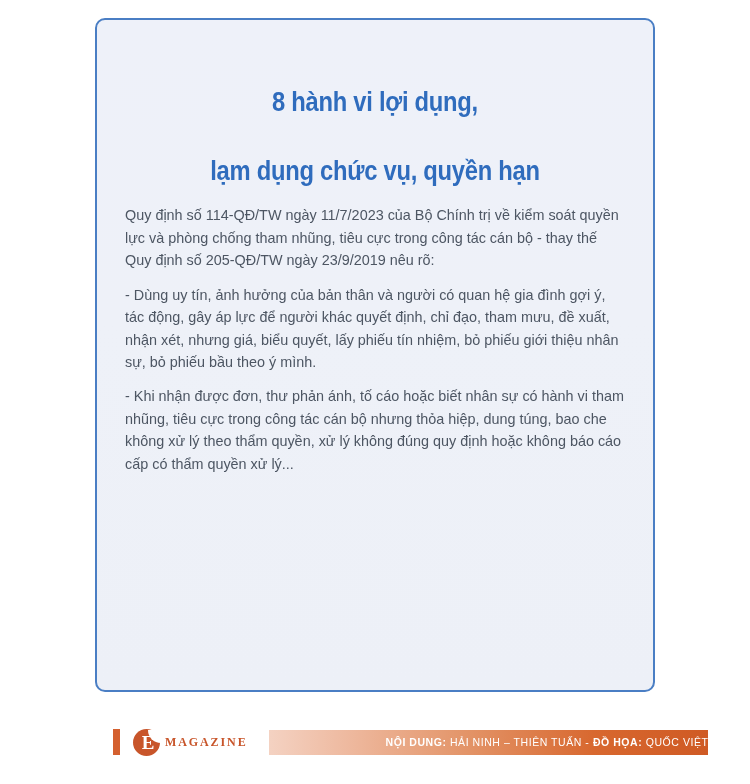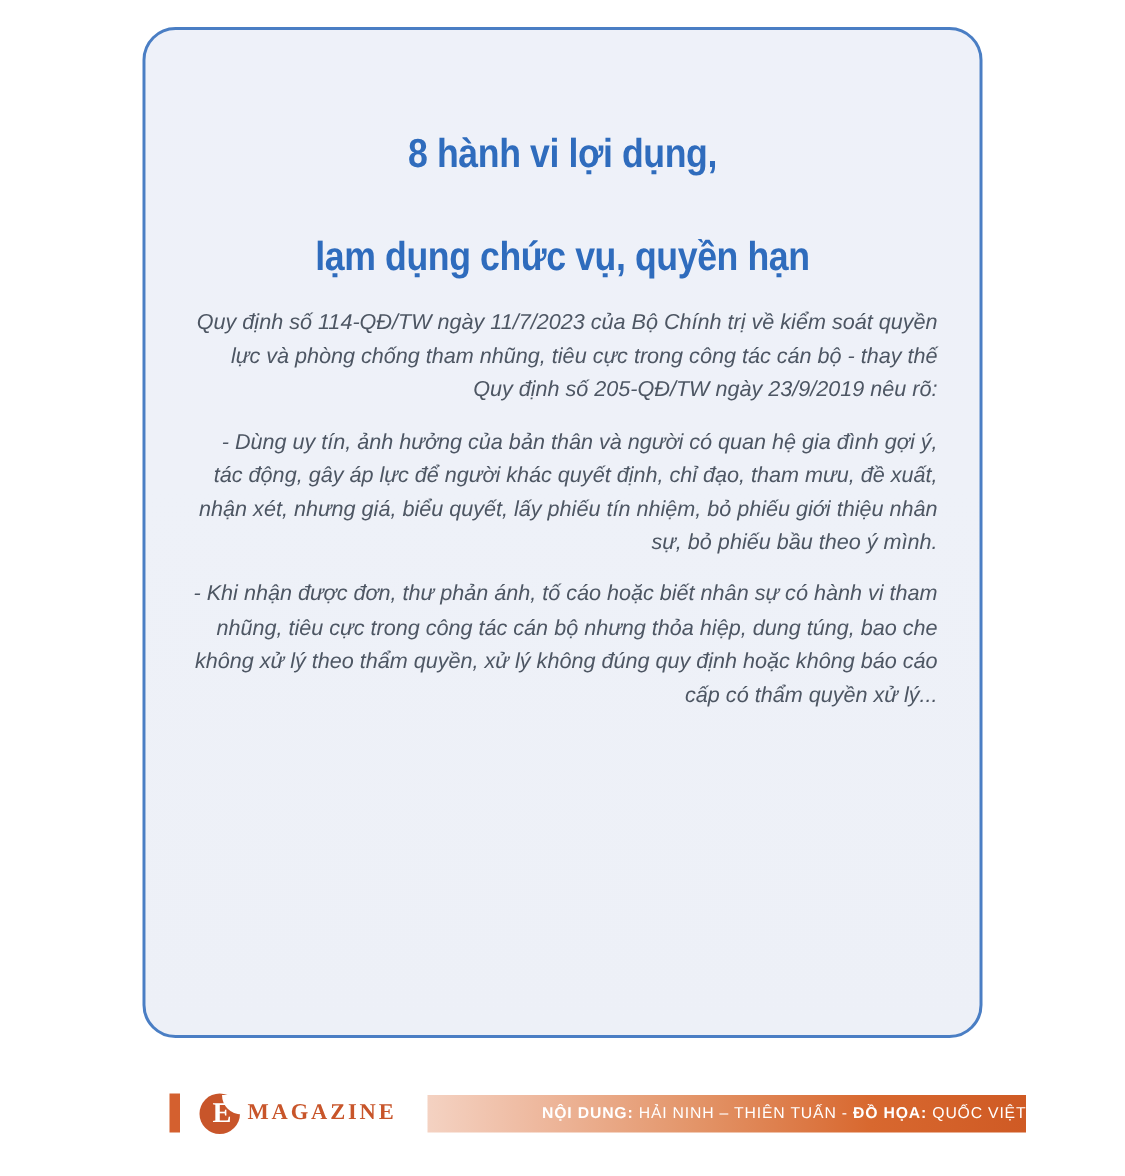--- a/index.html
+++ b/index.html
@@ -22,21 +22,21 @@
 
   
   .card {
     position: absolute;
     left: 95px;
     top: 18px;
     width: 560px;
     height: 674px;
     background: linear-gradient(180deg, #eef1f9 0%, #eef1f8 45%, #edf0f7 100%);
     border: 2px solid #4a7ec4;
-    border-radius: 22px;
+    border-radius: 10px;
     padding: 20px 28px 18px 28px;
     overflow: hidden;
   }
 
   .card-title {
     text-align: center;
     color: #2f6cbd;
     font-family: "Liberation Sans Narrow", "Liberation Sans", sans-serif;
     font-weight: bold;
     font-size: 27px;
@@ -49,24 +49,23 @@
     white-space: pre-line;
   }
 
   .body-block {
     margin-top: 16px;
   }
 
   .para {
     color: #4d5663;
     font-family: "Liberation Sans", sans-serif;
-    font-style: italic;
     font-size: 14.4px;
     line-height: 1.56;
-    text-align: right;
+    text-align: left;
     margin-bottom: 12px;
   }
   .para:last-child { margin-bottom: 0; }
 
   
   .footer {
     position: absolute;
     left: 0;
     top: 714px;
     width: 750px;
@@ -126,21 +125,21 @@
     font-weight: bold;
     font-size: 19px;
     padding-left: 3px;
     padding-top: 1px;
   }
 
   .logo-word {
     color: #c8552a;
     font-family: "Liberation Serif", serif;
     font-weight: bold;
-    font-size: 15px;
+    font-size: 12px;
     letter-spacing: 1.9px;
     margin-left: 2px;
   }
 
   .credit-bar {
     margin-left: 21px;
     flex: 1;
     height: 25px;
     margin-right: 96px;
     background: linear-gradient(90deg,
@@ -153,21 +152,21 @@
     align-items: center;
     justify-content: center;
   }
 
   .credit-text {
     color: #ffffff;
     font-family: "Liberation Sans", sans-serif;
     font-size: 10.5px;
     letter-spacing: 0.55px;
     white-space: nowrap;
-    padding-left: 76px;
+    padding-left: 117px;
   }
   .credit-text b { font-weight: bold; }
 </style>
 </head>
 <body>
 
 <div class="page">
 
   <div class="card">
 

